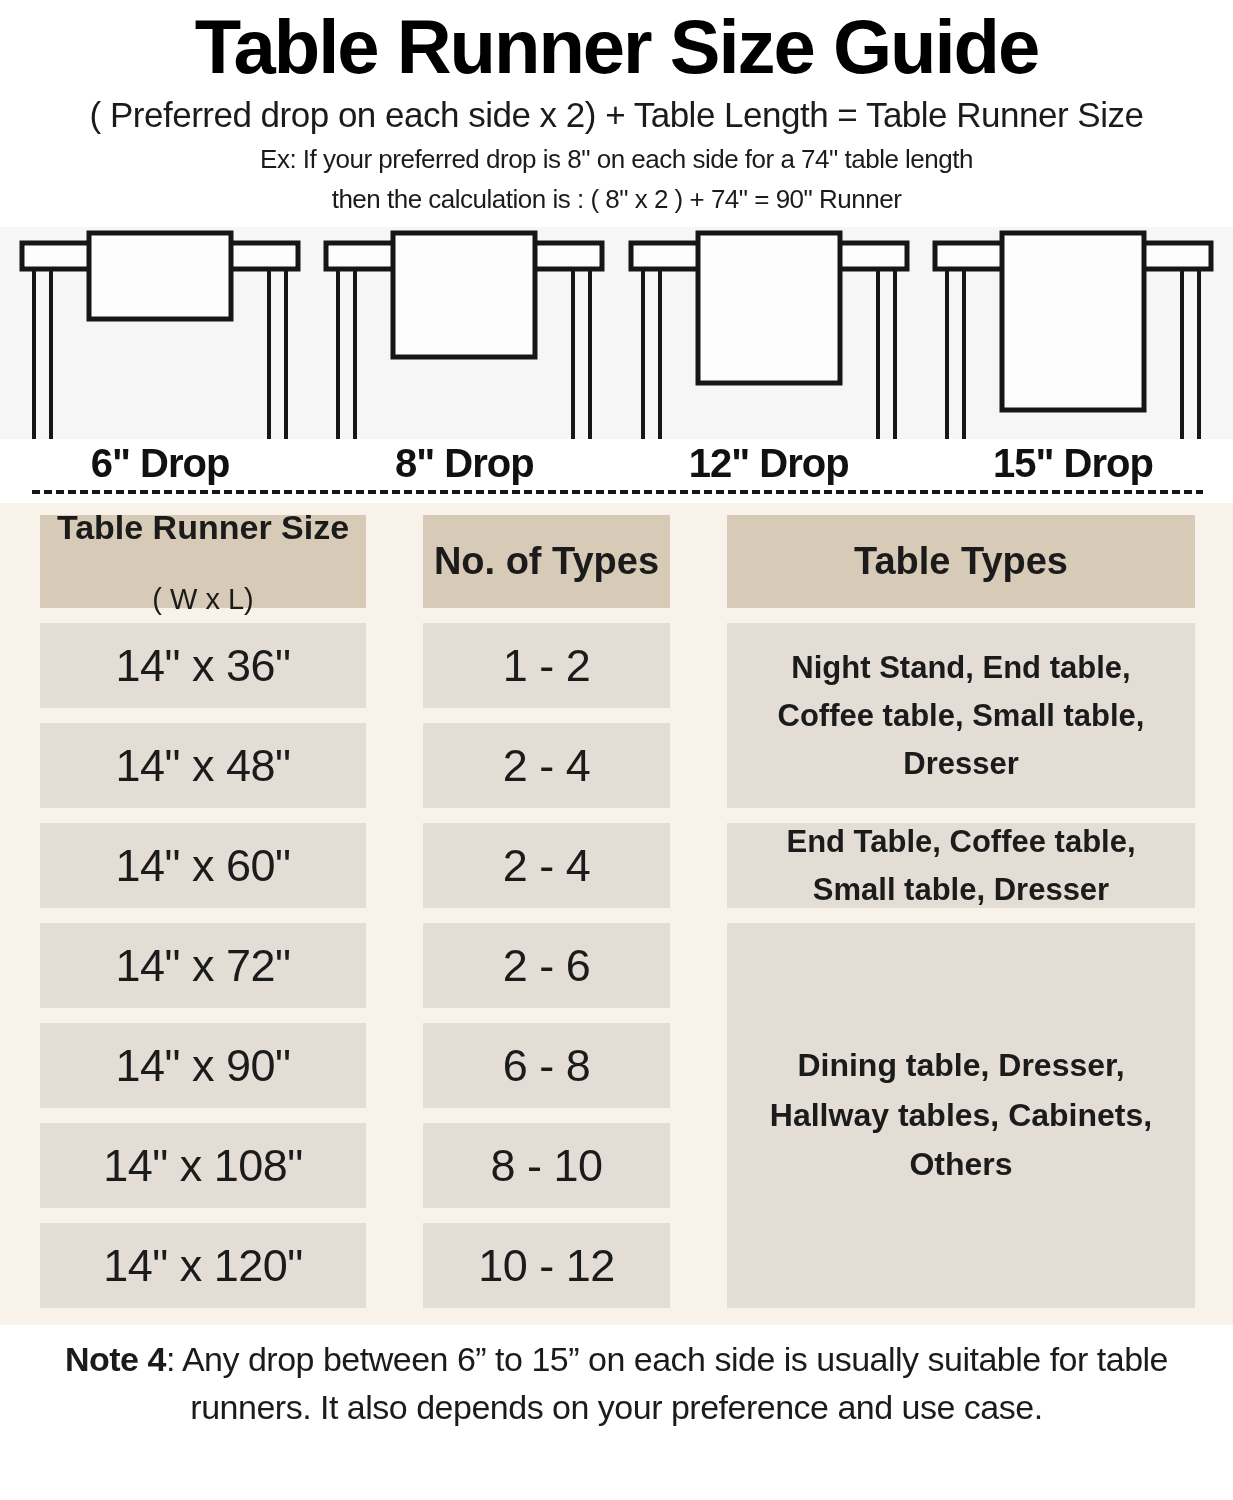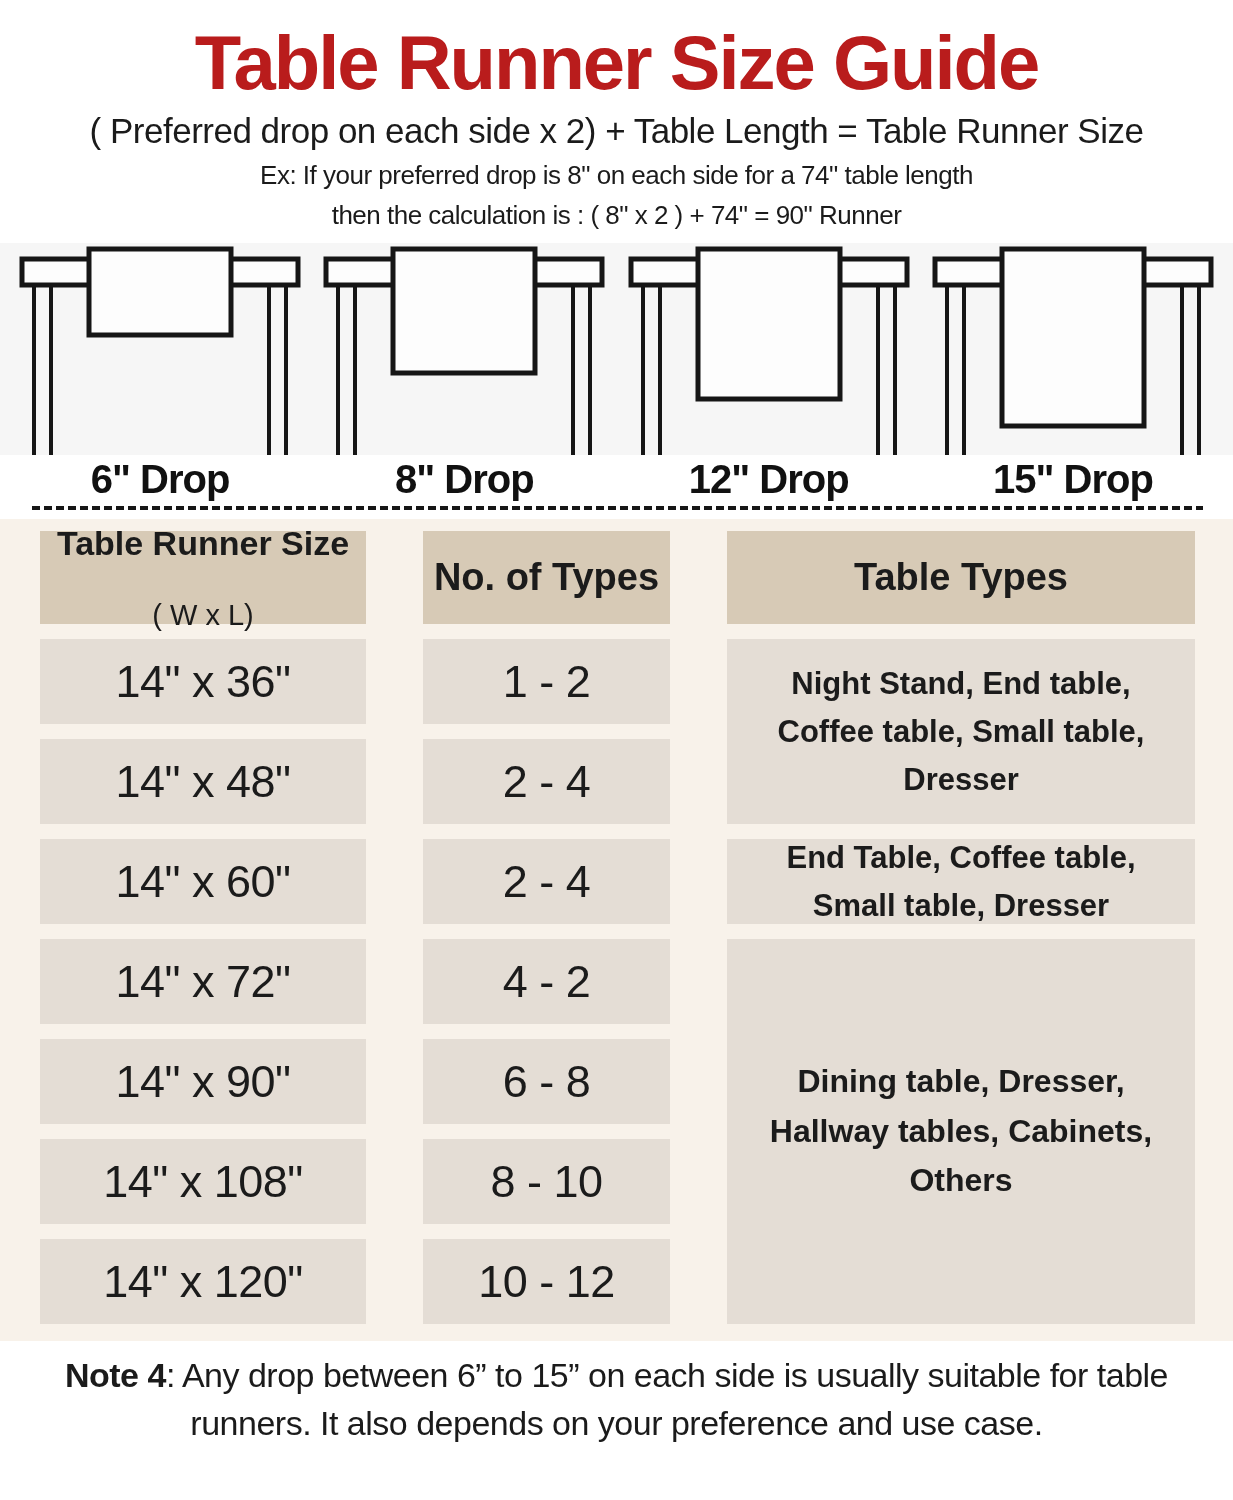--- a/index.html
+++ b/index.html
@@ -7,23 +7,23 @@
     position:relative;
     width:1233px;height:1500px;
     background:#ffffff;
     font-family:"Liberation Sans",sans-serif;
     color:#1b1b1b;
     overflow:hidden;
   }
   
   .hdr{text-align:center;}
   .title{
-    margin:0;padding-top:20px;
+    margin:0;padding-top:4px;
     font-size:76px;font-weight:700;letter-spacing:-2px;line-height:1.12;
-    color:#b91c1c;
+    color:#000000;
   }
   .formula{
     margin:6px 0 0 0;
     font-size:35px;font-weight:400;letter-spacing:-0.5px;white-space:nowrap;
   }
   .example-line{
     margin:9px 0 0 0;
     font-size:26px;font-weight:400;letter-spacing:-0.5px;white-space:nowrap;
   }
   
@@ -158,21 +158,21 @@
       <div class="cell data c1 size-val" style="grid-row:2">14" x 36"</div>
       <div class="cell data c2 seats-val" style="grid-row:2">1 - 2</div>
 
       <div class="cell data c1 size-val" style="grid-row:3">14" x 48"</div>
       <div class="cell data c2 seats-val" style="grid-row:3">2 - 4</div>
 
       <div class="cell data c1 size-val" style="grid-row:4">14" x 60"</div>
       <div class="cell data c2 seats-val" style="grid-row:4">2 - 4</div>
 
       <div class="cell data c1 size-val" style="grid-row:5">14" x 72"</div>
-      <div class="cell data c2 seats-val" style="grid-row:5">4 - 2</div>
+      <div class="cell data c2 seats-val" style="grid-row:5">2 - 6</div>
 
       <div class="cell data c1 size-val" style="grid-row:6">14" x 90"</div>
       <div class="cell data c2 seats-val" style="grid-row:6">6 - 8</div>
 
       <div class="cell data c1 size-val" style="grid-row:7">14" x 108"</div>
       <div class="cell data c2 seats-val" style="grid-row:7">8 - 10</div>
 
       <div class="cell data c1 size-val" style="grid-row:8">14" x 120"</div>
       <div class="cell data c2 seats-val" style="grid-row:8">10 - 12</div>
 

